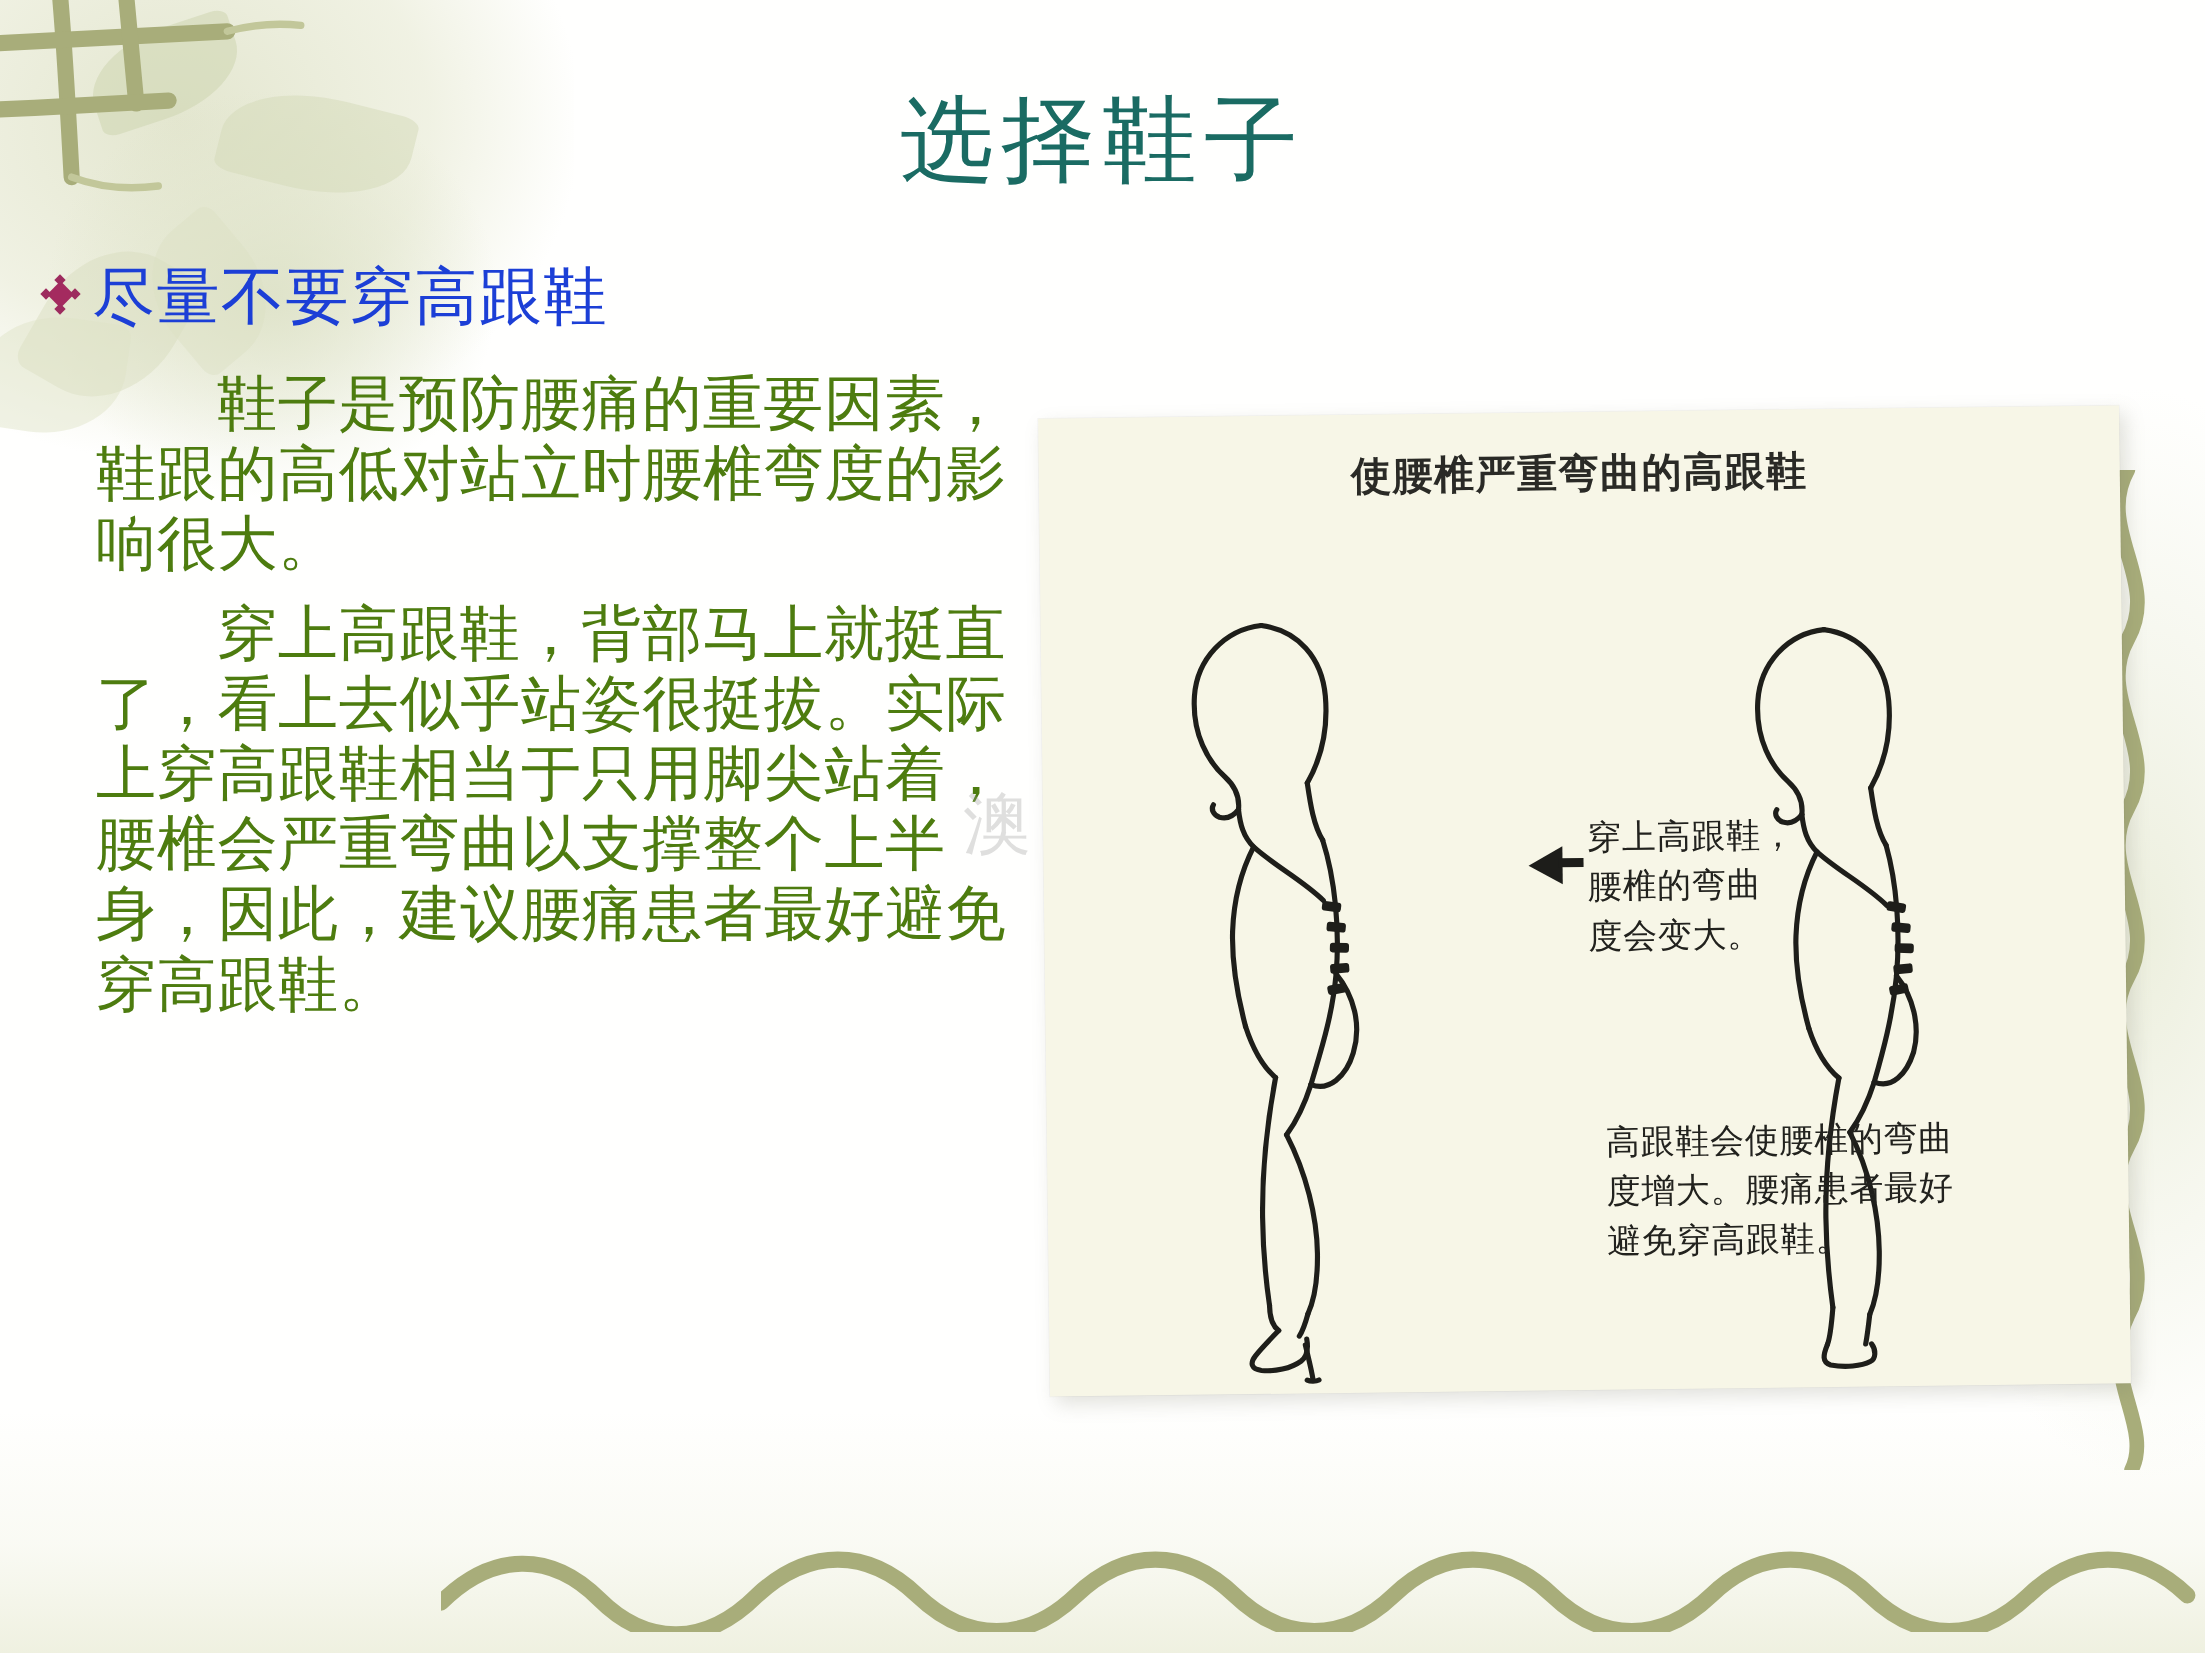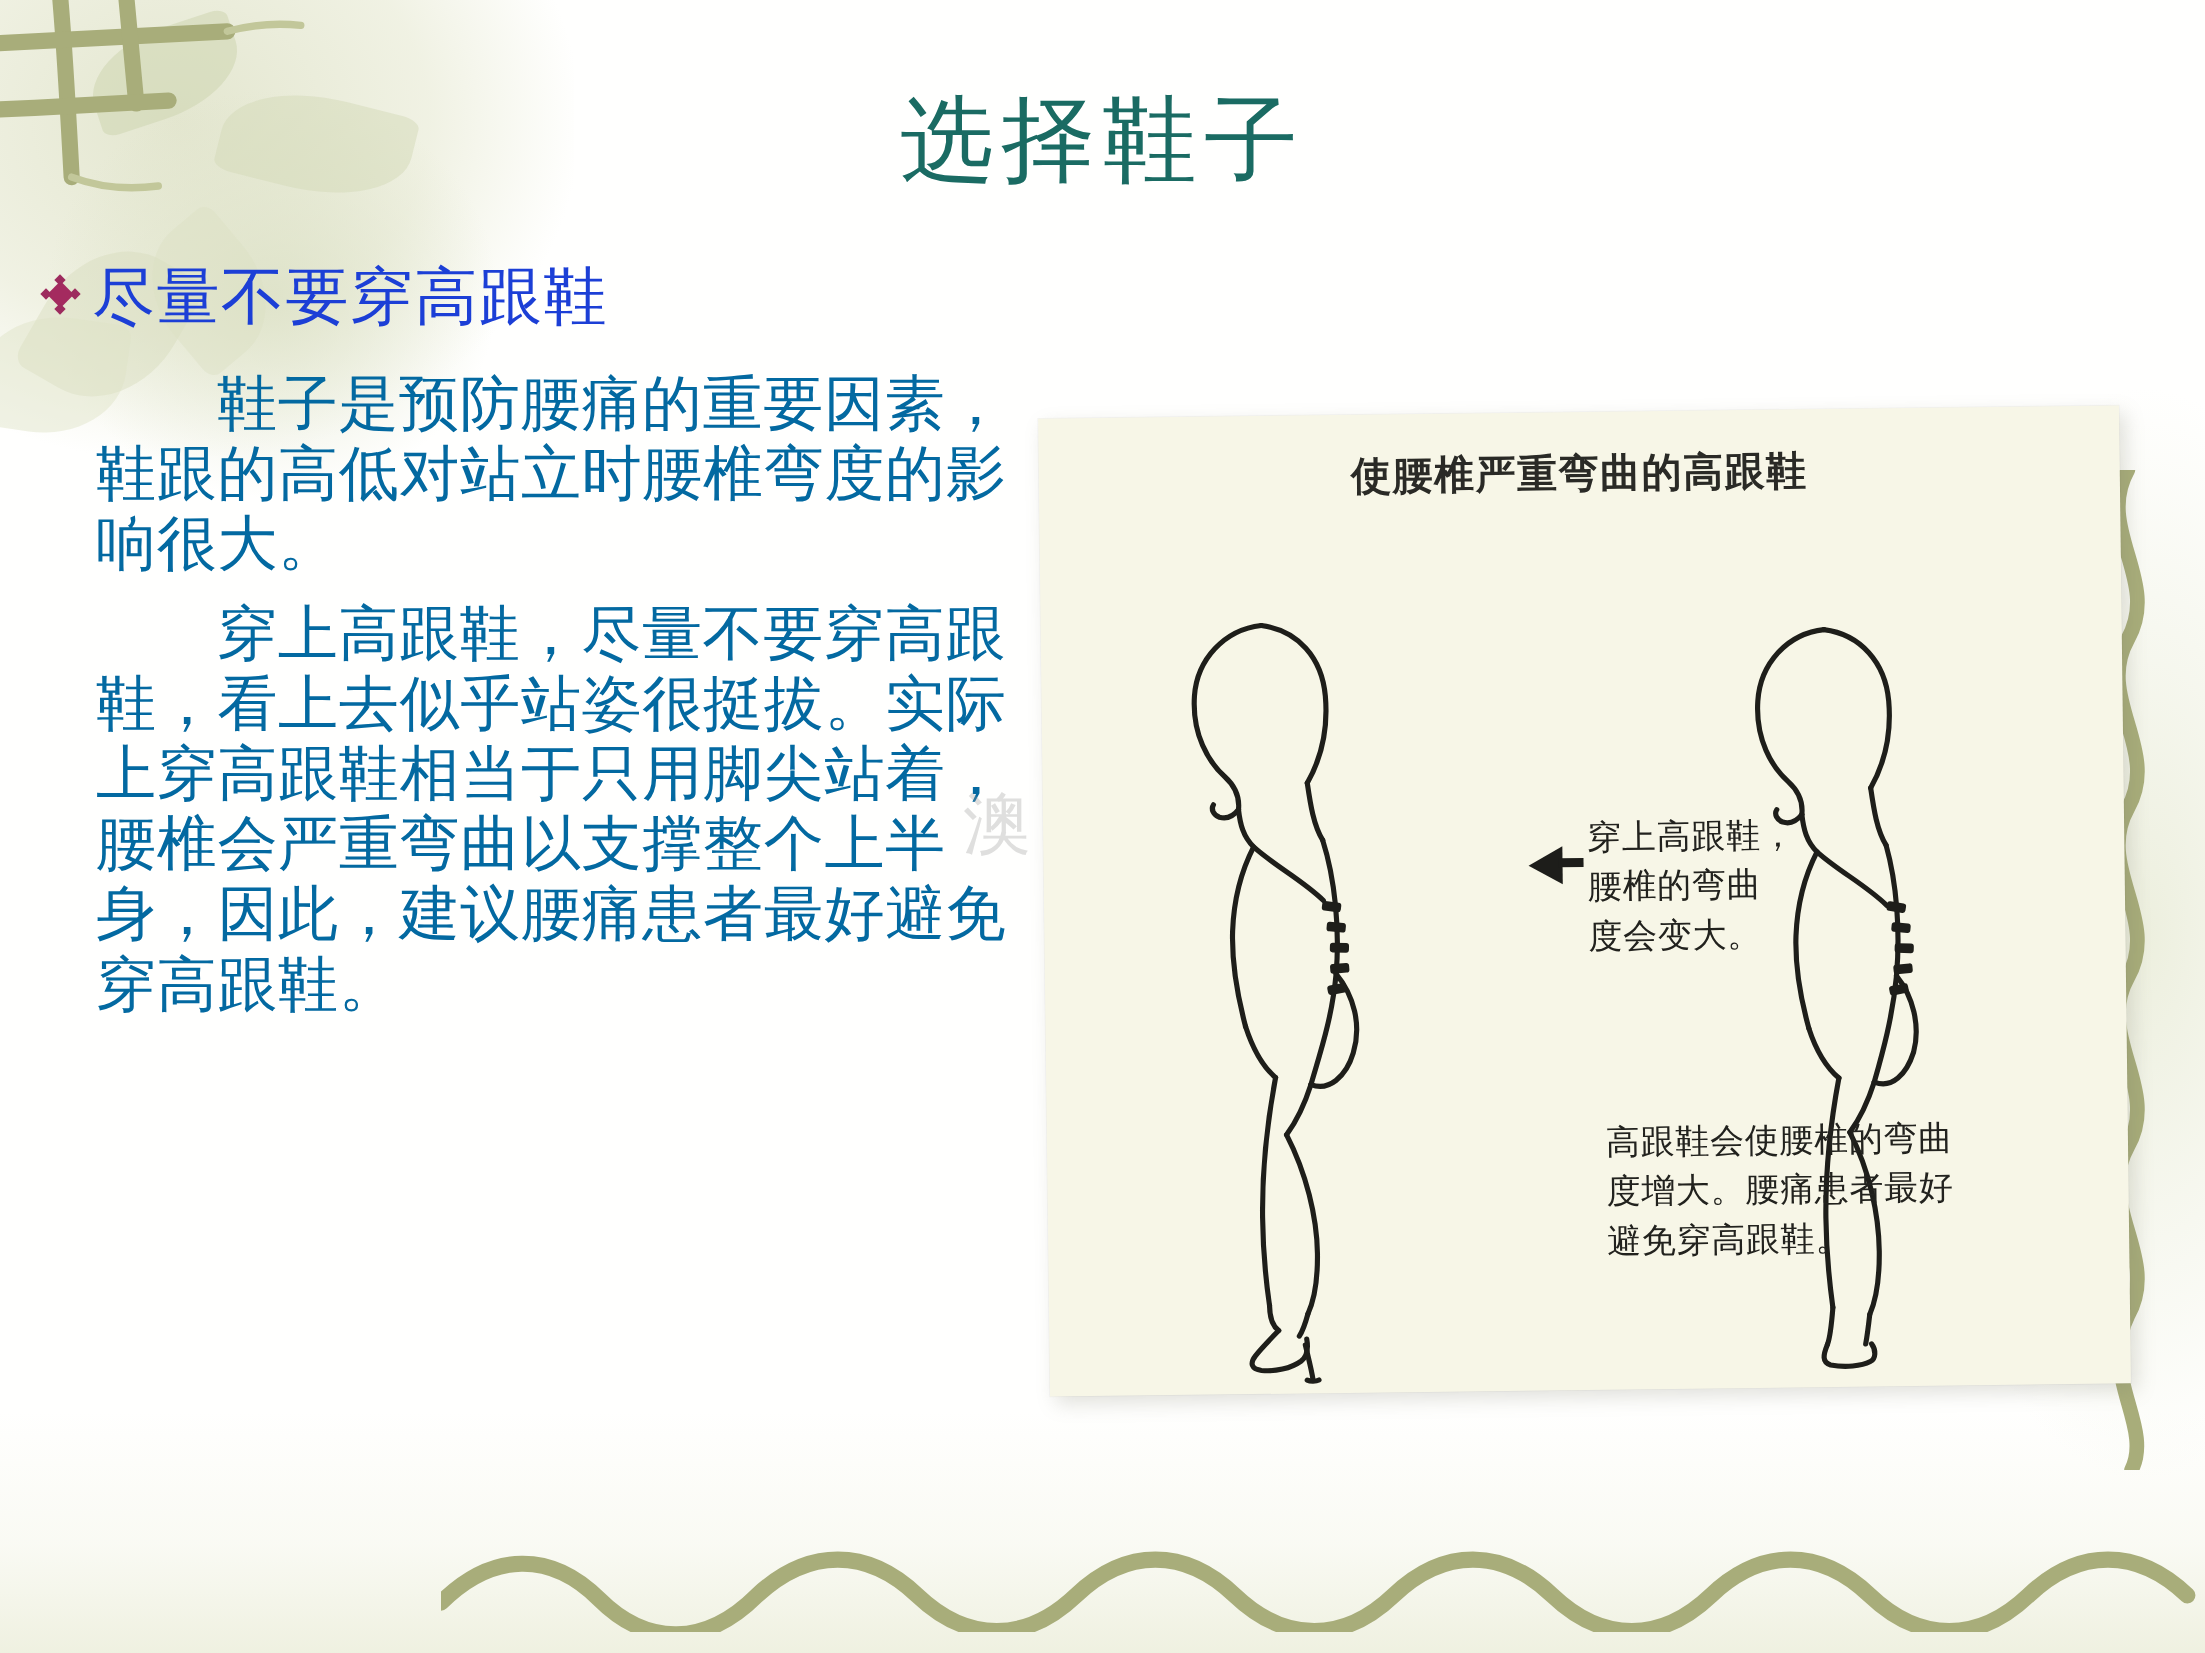--- a/index.html
+++ b/index.html
@@ -121,21 +121,21 @@
 
   
   .body-col {
     position: absolute;
     left: 96px;
     top: 368px;
     width: 941px;
     font-family: "DejaVu Serif", serif;
     font-size: 60px;
     line-height: 1.17;
-    color: #0369a1;
+    color: #4d7c0f;
     letter-spacing: 0.7px;
   }
   .para {
     margin: 0 0 19px 0;
     text-indent: 121px;
   }
 
   
   .figure {
     position: absolute;
@@ -256,21 +256,21 @@
           <i class="dm-s"></i>
           <i class="dm-w"></i>
           <i class="dm-e"></i>
       </span>
     </div>
     <div class="bullet-text">尽量不要穿高跟鞋</div>
   </div>
 
   <div class="body-col">
     <p class="para">鞋子是预防腰痛的重要因素，鞋跟的高低对站立时腰椎弯度的影响很大。</p>
-    <p class="para">穿上高跟鞋，尽量不要穿高跟鞋，看上去似乎站姿很挺拔。实际上穿高跟鞋相当于只用脚尖站着，腰椎会严重弯曲以支撑整个上半身，因此，建议腰痛患者最好避免穿高跟鞋。</p>
+    <p class="para">穿上高跟鞋，背部马上就挺直了，看上去似乎站姿很挺拔。实际上穿高跟鞋相当于只用脚尖站着，腰椎会严重弯曲以支撑整个上半身，因此，建议腰痛患者最好避免穿高跟鞋。</p>
   </div>
 
   <div class="watermark">澳 妆</div>
 
   <div class="figure">
     <div class="fig-inner">
 
       <svg viewBox="0 0 1470 1330" width="1081" height="978">
 
         <g fill="none" stroke="#1e1e1a" stroke-width="7" stroke-linecap="round" stroke-linejoin="round">

